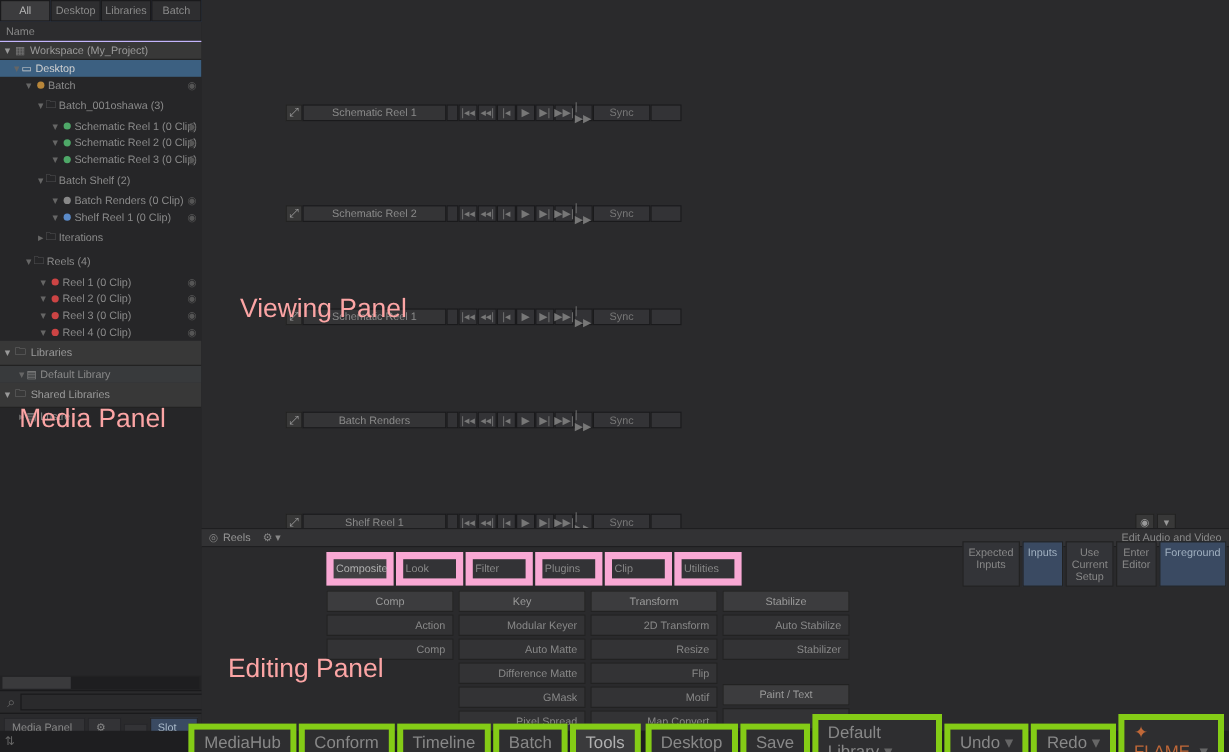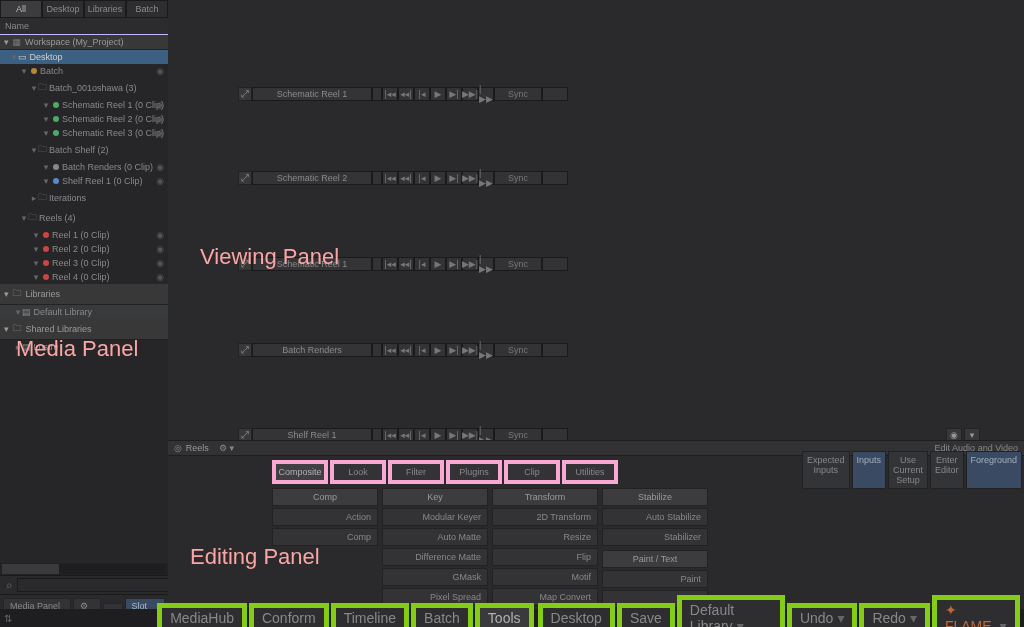--- a/index.html
+++ b/index.html
@@ -43,21 +43,21 @@
 .reel .ico{width:14px;height:14px;background:#383838;border:1px solid #222;display:flex;align-items:center;justify-content:center;color:#999}
 .zoomeye{position:absolute;right:44px;top:428px;display:flex;gap:2px}
 .zoomeye .ico{width:16px;height:13px;background:#383838;border:1px solid #222;display:flex;align-items:center;justify-content:center;color:#999;font-size:9px}
 
 
 #tools{position:absolute;left:168px;right:0;top:440px;bottom:18px;background:#2a2a2c;border-top:1px solid #1e1e20;font-size:9px}
 #toolstop{display:flex;align-items:center;background:#323234;border-bottom:1px solid #1e1e20;padding:2px 6px}
 #toolstop .gear{margin-left:10px;color:#888}
 #toolsright{position:absolute;right:6px;top:2px;color:#888}
 .tooltabs{display:flex;margin:4px 0 0 104px}
-.tooltab{width:56px;text-align:center;padding:3px 2px;background:#333336;border:4px solid #f9a8d4;color:#888;margin-right:2px;font-size:9px;cursor:pointer}
+.tooltab{width:56px;padding:3px 2px;background:#333336;border:6px solid #f9a8d4;color:#888;margin-right:2px;font-size:9px;cursor:pointer}
 .tooltab.active{background:#404042;color:#b0b0b0}
 .toolcols{display:flex;margin:4px 0 0 104px;gap:4px}
 .toolcol{width:106px;display:flex;flex-direction:column;gap:2px}
 .toolhead{text-align:center;padding:3px 2px;background:#3c3c3e;border:1px solid #222;color:#9a9a9a;font-size:9px}
 .toolbtn{text-align:right;padding:3px 6px;background:#333335;border:1px solid #222;color:#888;font-size:9px;cursor:pointer}
 .sidecol{position:absolute;right:132px;top:10px;width:90px;display:flex;flex-direction:row;gap:2px}
 .sidebtn{text-align:center;padding:3px 4px;background:#333438;border:1px solid #222;color:#888;font-size:9px;cursor:pointer}
 .sidebtn.blue{background:#3a4a62;color:#a0b0c0}
 
 
@@ -329,21 +329,21 @@
       <div class="toolbtn">2D Transform</div>
       <div class="toolbtn">Resize</div>
       <div class="toolbtn">Flip</div>
       <div class="toolbtn">Motif</div>
       <div class="toolbtn">Map Convert</div>
     </div>
     <div class="toolcol">
       <div class="toolhead">Stabilize</div>
       <div class="toolbtn">Auto Stabilize</div>
       <div class="toolbtn">Stabilizer</div>
-      <div class="toolhead" style="margin-top:2px">Paint / Text</div>
+      <div class="toolhead" style="margin-top:18px">Paint / Text</div>
       <div class="toolbtn">Paint</div>
       <div class="toolbtn">Text</div>
     </div>
   </div>
 
   <div class="sidecol">
     <div class="sidebtn">Expected Inputs</div>
     <div class="sidebtn blue">Inputs</div>
     <div class="sidebtn">Use Current Setup</div>
     <div class="sidebtn">Enter Editor</div>

